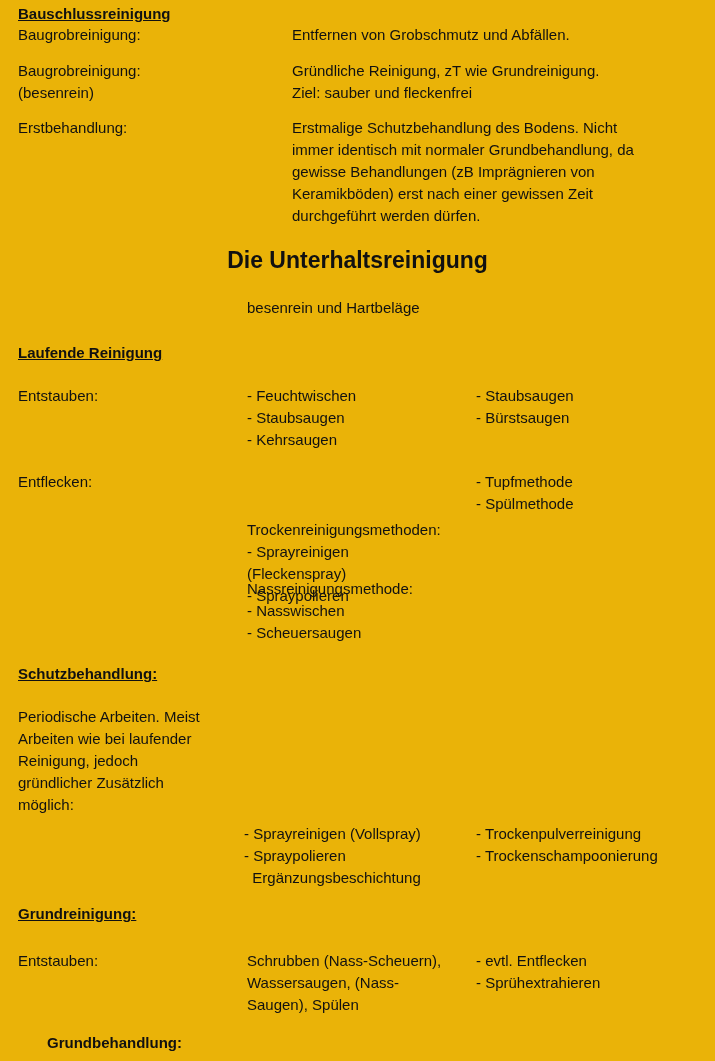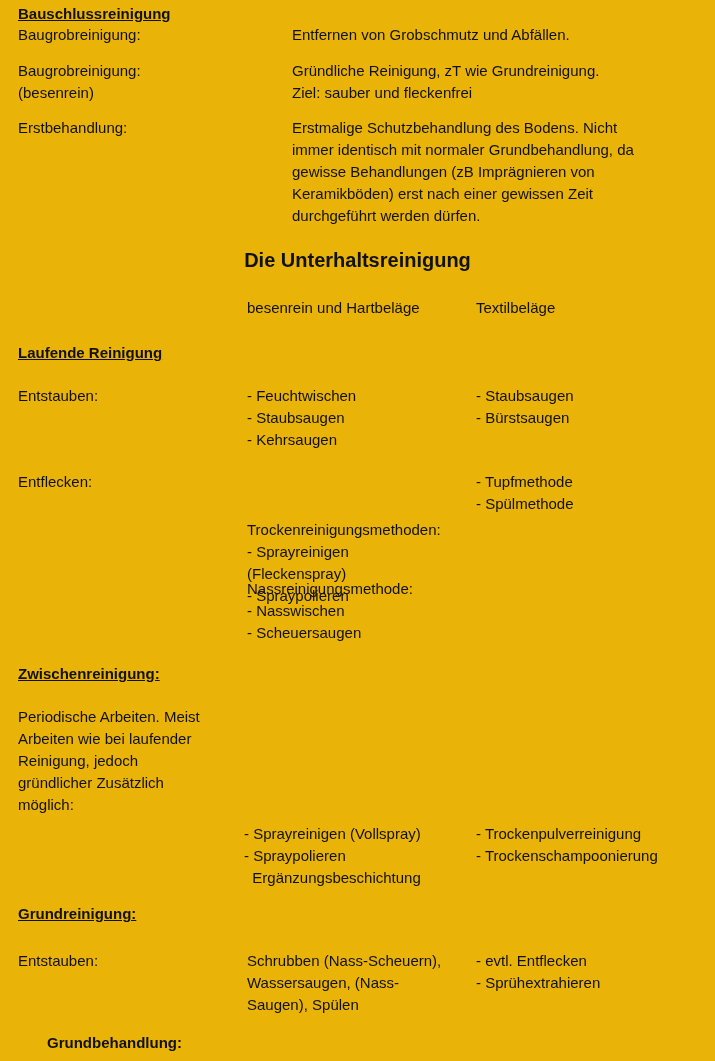--- a/index.html
+++ b/index.html
@@ -21,21 +21,21 @@
   .abs { position: absolute; }
   .cell { white-space: pre-line; }
   .heading {
     font-weight: bold;
     text-decoration: underline;
   }
   .heading-plain {
     font-weight: bold;
   }
   .doc-title {
-    font-size: 20px;
+    font-size: 23px;
     line-height: 25px;
     font-weight: bold;
     width: 715px;
     text-align: center;
   }
   .col1 { left: 18px;  width: 226px; }
   .col2 { left: 247px; width: 262px; }
   .col2-wide { left: 292px; width: 380px; }
   .col3 { left: 476px; width: 232px; }
 </style>
@@ -57,21 +57,20 @@
   <div class="abs cell col1" style="top:117px;">Erstbehandlung:</div>
   <div class="abs cell col2-wide" style="top:117px;">Erstmalige Schutzbehandlung des Bodens. Nicht
 immer identisch mit normaler Grundbehandlung, da
 gewisse Behandlungen (zB Imprägnieren von
 Keramikböden) erst nach einer gewissen Zeit
 durchgeführt werden dürfen.</div>
 
   <div class="abs doc-title" style="top:248px; left:0;">Die Unterhaltsreinigung</div>
 
   <div class="abs cell col2" style="top:297px;">besenrein und Hartbeläge</div>
-  <div class="abs cell col3" style="top:297px;">Textilbeläge</div>
 
   <div class="abs heading col1" style="top:342px;">Laufende Reinigung</div>
 
   <div class="abs cell col1" style="top:385px;">Entstauben:</div>
   <div class="abs cell col2" style="top:385px;">- Feuchtwischen
 - Staubsaugen
 - Kehrsaugen</div>
   <div class="abs cell col3" style="top:385px;">- Staubsaugen
 - Bürstsaugen</div>
 
@@ -80,21 +79,21 @@
 - Sprayreinigen
 (Fleckenspray)
 - Spraypolieren</div>
   <div class="abs cell col3" style="top:471px;">- Tupfmethode
 - Spülmethode</div>
 
   <div class="abs cell col2" style="top:578px;">Nassreinigungsmethode:
 - Nasswischen
 - Scheuersaugen</div>
 
-  <div class="abs heading col1" style="top:663px;">Zwischenreinigung:</div>
+  <div class="abs heading col1" style="top:663px;">Schutzbehandlung:</div>
 
   <div class="abs cell col1" style="top:706px;">Periodische Arbeiten. Meist
 Arbeiten wie bei laufender
 Reinigung, jedoch
 gründlicher Zusätzlich
 möglich:</div>
 
   <div class="abs cell" style="top:823px; left:244px; width:265px;">- Sprayreinigen (Vollspray)
 - Spraypolieren
 &nbsp;&nbsp;Ergänzungsbeschichtung</div>

